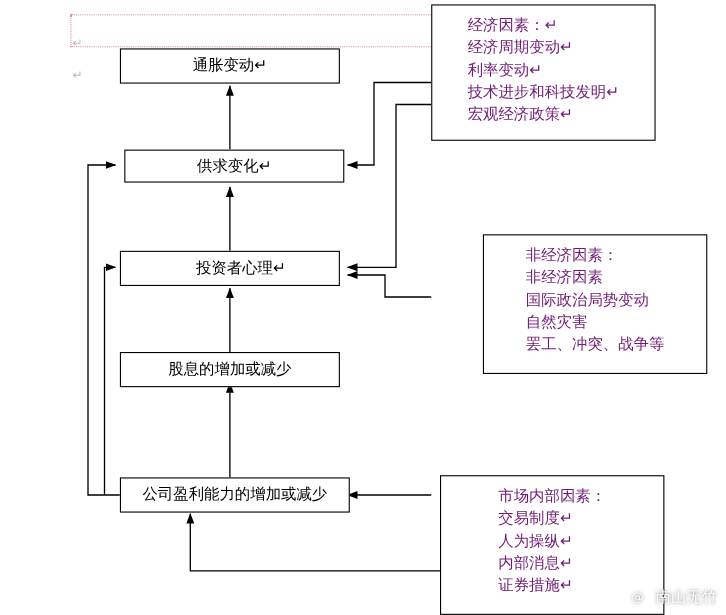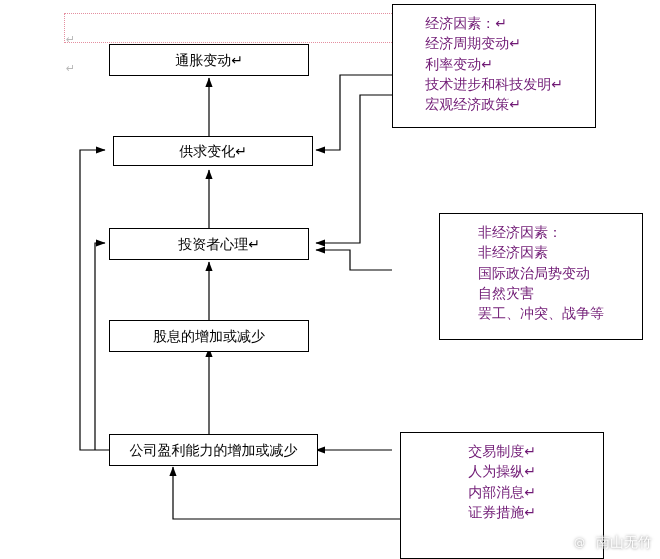--- a/index.html
+++ b/index.html
@@ -163,20 +163,21 @@
       <div class="phead">非经济因素：</div>
       <div class="pline">非经济因素</div>
       <div class="pline">国际政治局势变动</div>
       <div class="pline">自然灾害</div>
       <div class="pline">罢工、冲突、战争等</div>
     </div>
   </div>
 
   <div class="panel" style="left:400px; top:432px; width:204px; height:127px;">
     <div class="plines">
+      <div class="phead">市场内部因素：</div>
       <div class="pline">交易制度↵</div>
       <div class="pline">人为操纵↵</div>
       <div class="pline">内部消息↵</div>
       <div class="pline">证券措施↵</div>
     </div>
   </div>
 
   <div class="watermark">
     <span class="wm-circle">@</span>
     <span>南山无竹</span>

